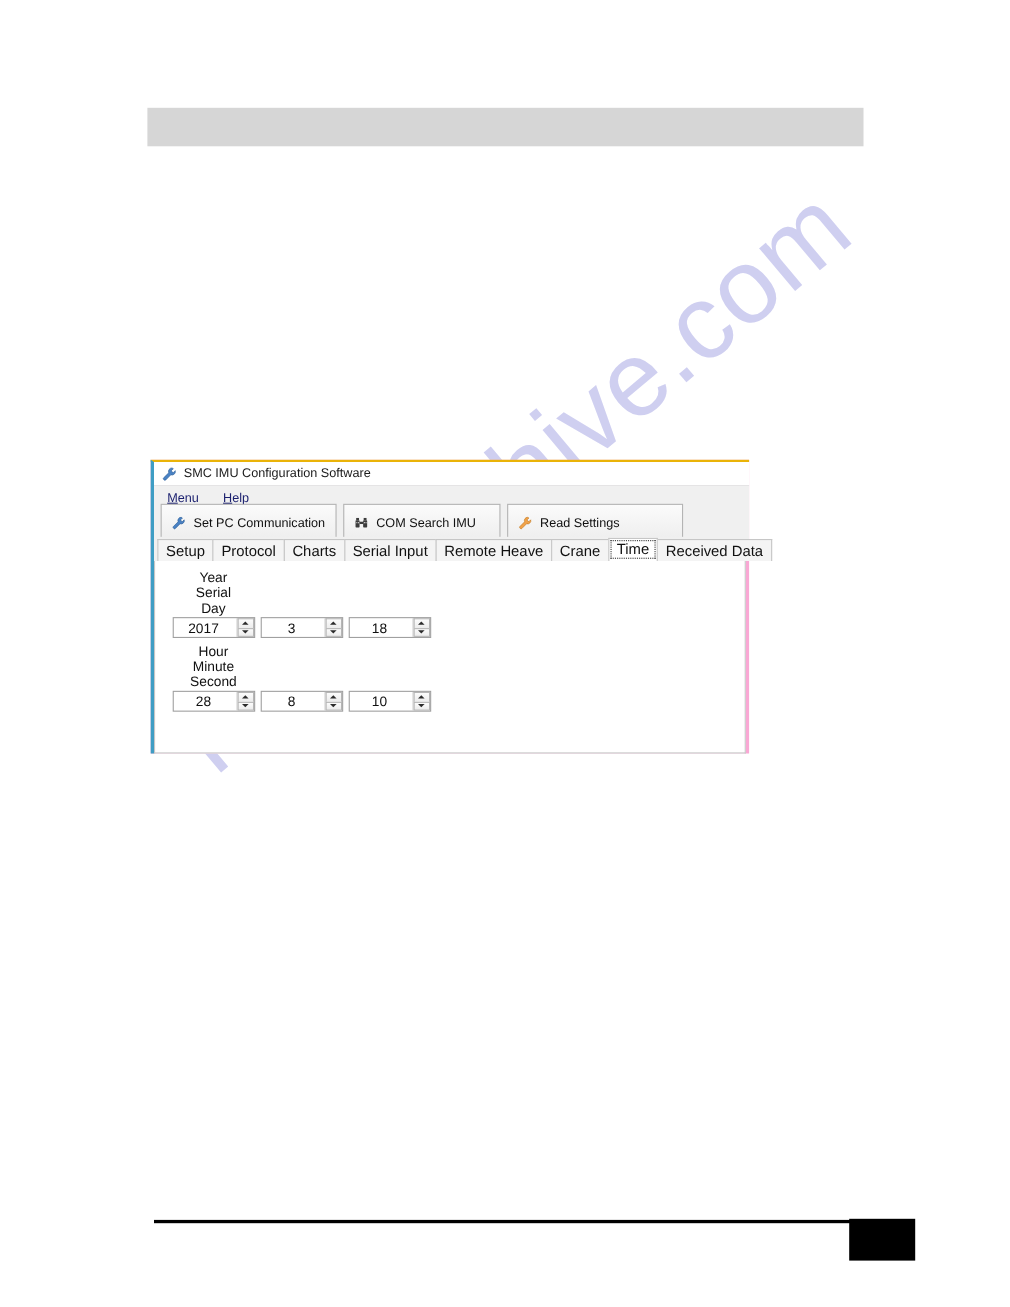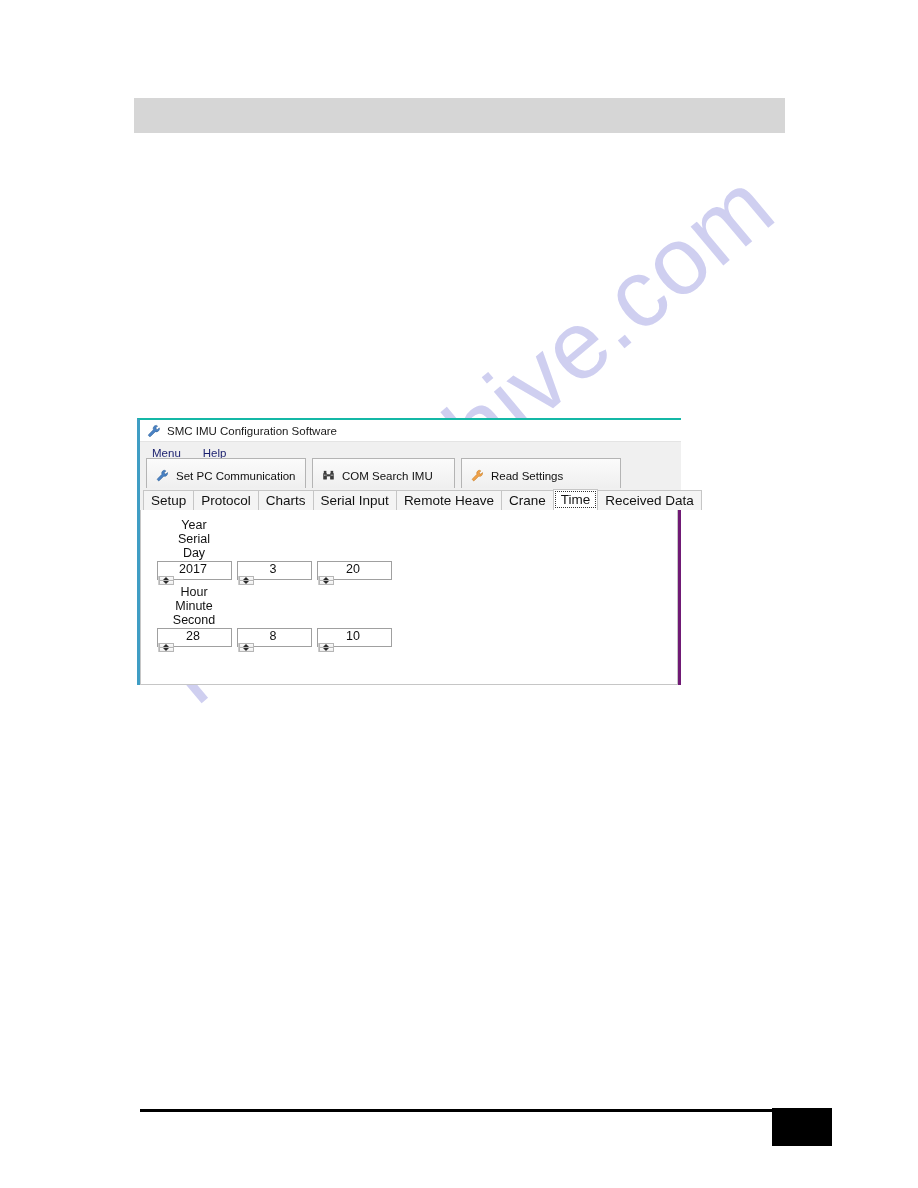--- a/index.html
+++ b/index.html
@@ -68,22 +68,22 @@
     opacity: 0.95;
   }
 
   
   .app-window {
     position: absolute;
     left: 137px;
     top: 418px;
     width: 541px;
     height: 265px;
-    background: #701a75;
-    border-top: 2px solid #14b8a6;
+    background: #f9a8d4;
+    border-top: 2px solid #eab308;
     border-left: 3px solid #3f9dc4;
     z-index: 10;
   }
   .app-titlebar {
     height: 21px;
     background: #ffffff;
     display: flex;
     align-items: center;
     padding-left: 6px;
     box-sizing: border-box;
@@ -236,21 +236,20 @@
     display: flex;
     justify-content: center;
   }
   .spinner {
     width: 75px;
     height: 19px;
     border: 1px solid #a0a0a0;
     background: #ffffff;
     display: flex;
     box-sizing: border-box;
-    flex-direction: column;
   }
   .spinner .sp-value {
     flex: 1 1 auto;
     display: flex;
     align-items: center;
     justify-content: center;
     font-size: 12.5px;
     color: #101010;
     padding-right: 2px;
     font-family: "Liberation Sans", sans-serif;
@@ -417,21 +416,21 @@
                   <span class="sp-arrow up"></span>
                 </div>
               <div class="sp-btn">
                   <span class="sp-arrow down"></span>
                 </div>
             </div>
           </div>
         </div>
         <div class="dt-field-wrap">
           <div class="spinner">
-            <div class="sp-value">20</div>
+            <div class="sp-value">18</div>
             <div class="sp-buttons">
               <div class="sp-btn">
                   <span class="sp-arrow up"></span>
                 </div>
               <div class="sp-btn">
                   <span class="sp-arrow down"></span>
                 </div>
             </div>
           </div>
         </div>

